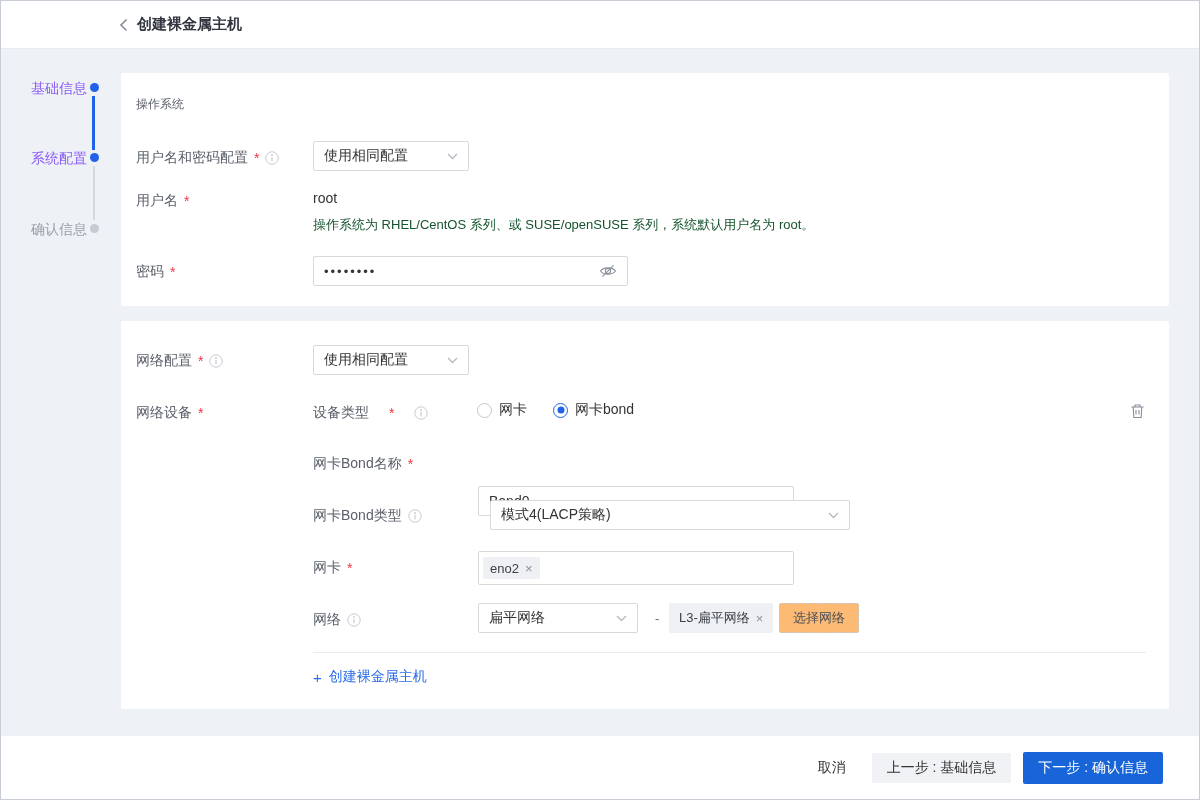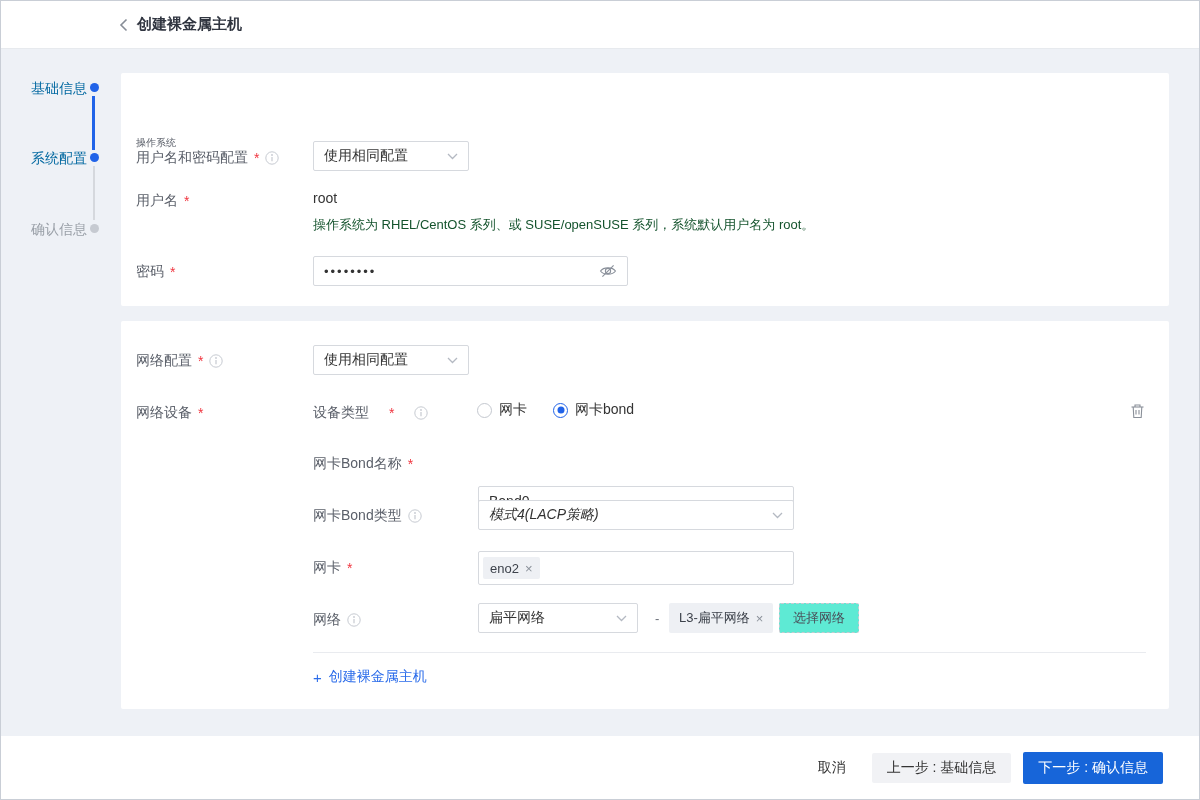--- a/index.html
+++ b/index.html
@@ -8,53 +8,53 @@
           border:1px solid #c9ced6; overflow:hidden; color:#333; font-size:14px; }
 
   
   .hdr { position:absolute; top:0; left:0; right:0; height:48px; background:#fff;
          border-bottom:1px solid #e7eaee; display:flex; align-items:center; padding-left:118px; }
   .back { display:inline-flex; align-items:center; margin-right:9px; cursor:pointer; }
   .hdr h1 { font-size:15px; font-weight:700; color:#303540; }
 
   
   .step-label { position:absolute; left:0; width:86px; text-align:right; font-size:14px; }
-  .step-label.done, .step-label.active { color:#0369a1;text-align:right; }
+  .step-label.done, .step-label.active { color:#8b5cf6;text-align:right; }
   .step-label.pending { color:#9aa0a8; }
   .dot { position:absolute; width:9px; height:9px; border-radius:50%; }
   .dot.blue { background:#2163e8; }
   .dot.gray { background:#c6cad1; }
   .conn { position:absolute; }
   .conn.blue { left:91px; width:3px; background:#2163e8; }
   .conn.gray { left:92px; width:2px; background:#d5d8dd; }
 
   
   .panel { position:absolute; left:120px; width:1048px; background:#fff; border-radius:2px; }
   .panel1 { top:72px; height:233px; }
   .panel2 { top:320px; height:388px; }
   .abs { position:absolute; }
 
-  .sec-title { font-size:10px; color:#5a5f69;margin-top:40px; }
+  .sec-title { font-size:12px; color:#5a5f69; }
   .lbl { font-size:14px; color:#5a5f69; white-space:nowrap; display:flex; align-items:center; gap:4px; }
   .req { color:#f0353f; margin-left:2px; }
   .info { display:inline-flex; margin-left:2px; }
 
   .val { font-size:14px; color:#333; }
   .help { font-size:13px; color:#14532d; }
 
   .select, .input, .tagbox { background:#fff; border:1px solid #d6d9de; border-radius:2px;
          height:30px; display:flex; align-items:center; padding:0 10px; font-size:14px; color:#333; }
   .select { justify-content:space-between; cursor:pointer; }
   .select .sel-txt { overflow:hidden; white-space:nowrap; }
 
   .tag { background:#eef0f4; border-radius:2px; height:22px; display:inline-flex; align-items:center;
          gap:6px; padding:0 7px; font-size:13px; color:#3d424b; }
   .tag .x { color:#8a9099; font-size:13px; cursor:pointer; }
 
-  .dashed-btn { border:1px dashed #c6cad1; border-radius:2px; height:30px; background:#5eead4;
+  .dashed-btn { border:1px dashed #c6cad1; border-radius:2px; height:30px; background:#fdba74;
          display:inline-flex; align-items:center; justify-content:center; padding:0 13px;
          font-size:13px; color:#4a4f59; cursor:pointer; }
 
   .radio-group { display:flex; align-items:center; gap:26px; }
   .radio-item { display:flex; align-items:center; gap:7px; cursor:pointer; }
   .radio { width:15px; height:15px; border-radius:50%; background:#fff; border:1px solid #c4c8cf; position:relative; }
   .radio.checked { border:1.5px solid #2163e8; }
   .radio.checked::after { content:""; position:absolute; left:50%; top:50%; transform:translate(-50%,-50%);
          width:7px; height:7px; border-radius:50%; background:#2163e8; }
 
@@ -209,21 +209,21 @@
     <div class="lbl abs" style="left:192px; top:186px;">
       <span>网卡Bond类型</span>
       <span class="info">
         <svg width="14" height="14" viewBox="0 0 14 14" fill="none">
           <circle cx="7" cy="7" r="6.2" stroke="#c6cad1"></circle>
           <line x1="7" y1="6.1" x2="7" y2="10.2" stroke="#c6cad1" stroke-width="1.2"></line>
           <circle cx="7" cy="4" r="0.9" fill="#c6cad1"></circle>
         </svg>
       </span>
     </div>
-    <div class="select abs" style="left:357px; top:179px; width:316px;font-style:italic;">
+    <div class="select abs" style="left:369px; top:179px; width:360px;">
       <span class="sel-txt">模式4(LACP策略)</span>
       <svg width="11" height="7" viewBox="0 0 11 7">
         <polyline points="1,1 5.5,5.5 10,1" fill="none" stroke="#b4b9c2" stroke-width="1.3"></polyline>
       </svg>
     </div>
 
     <div class="lbl abs" style="left:192px; top:238px;">
       <span>网卡</span>
         <span class="req">*</span>
     </div>

